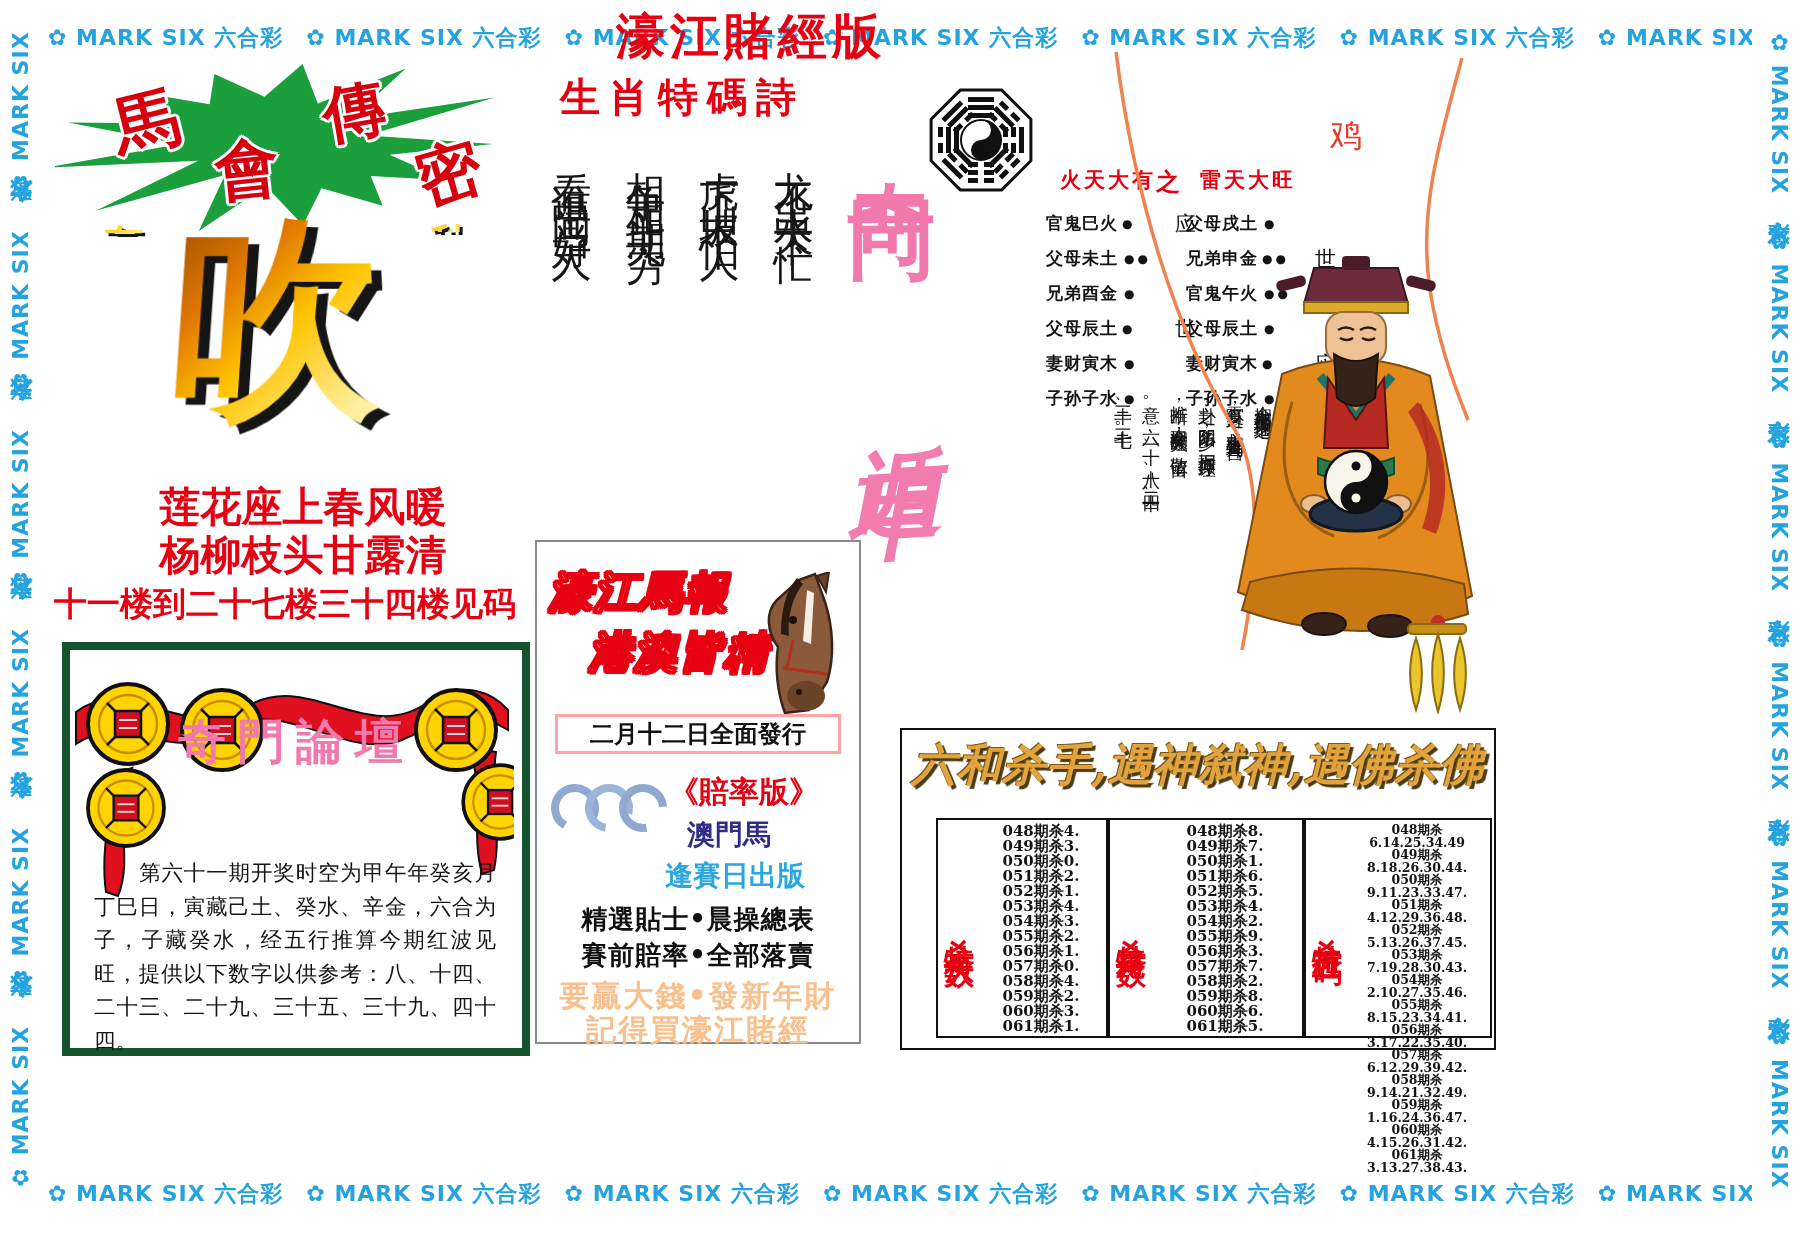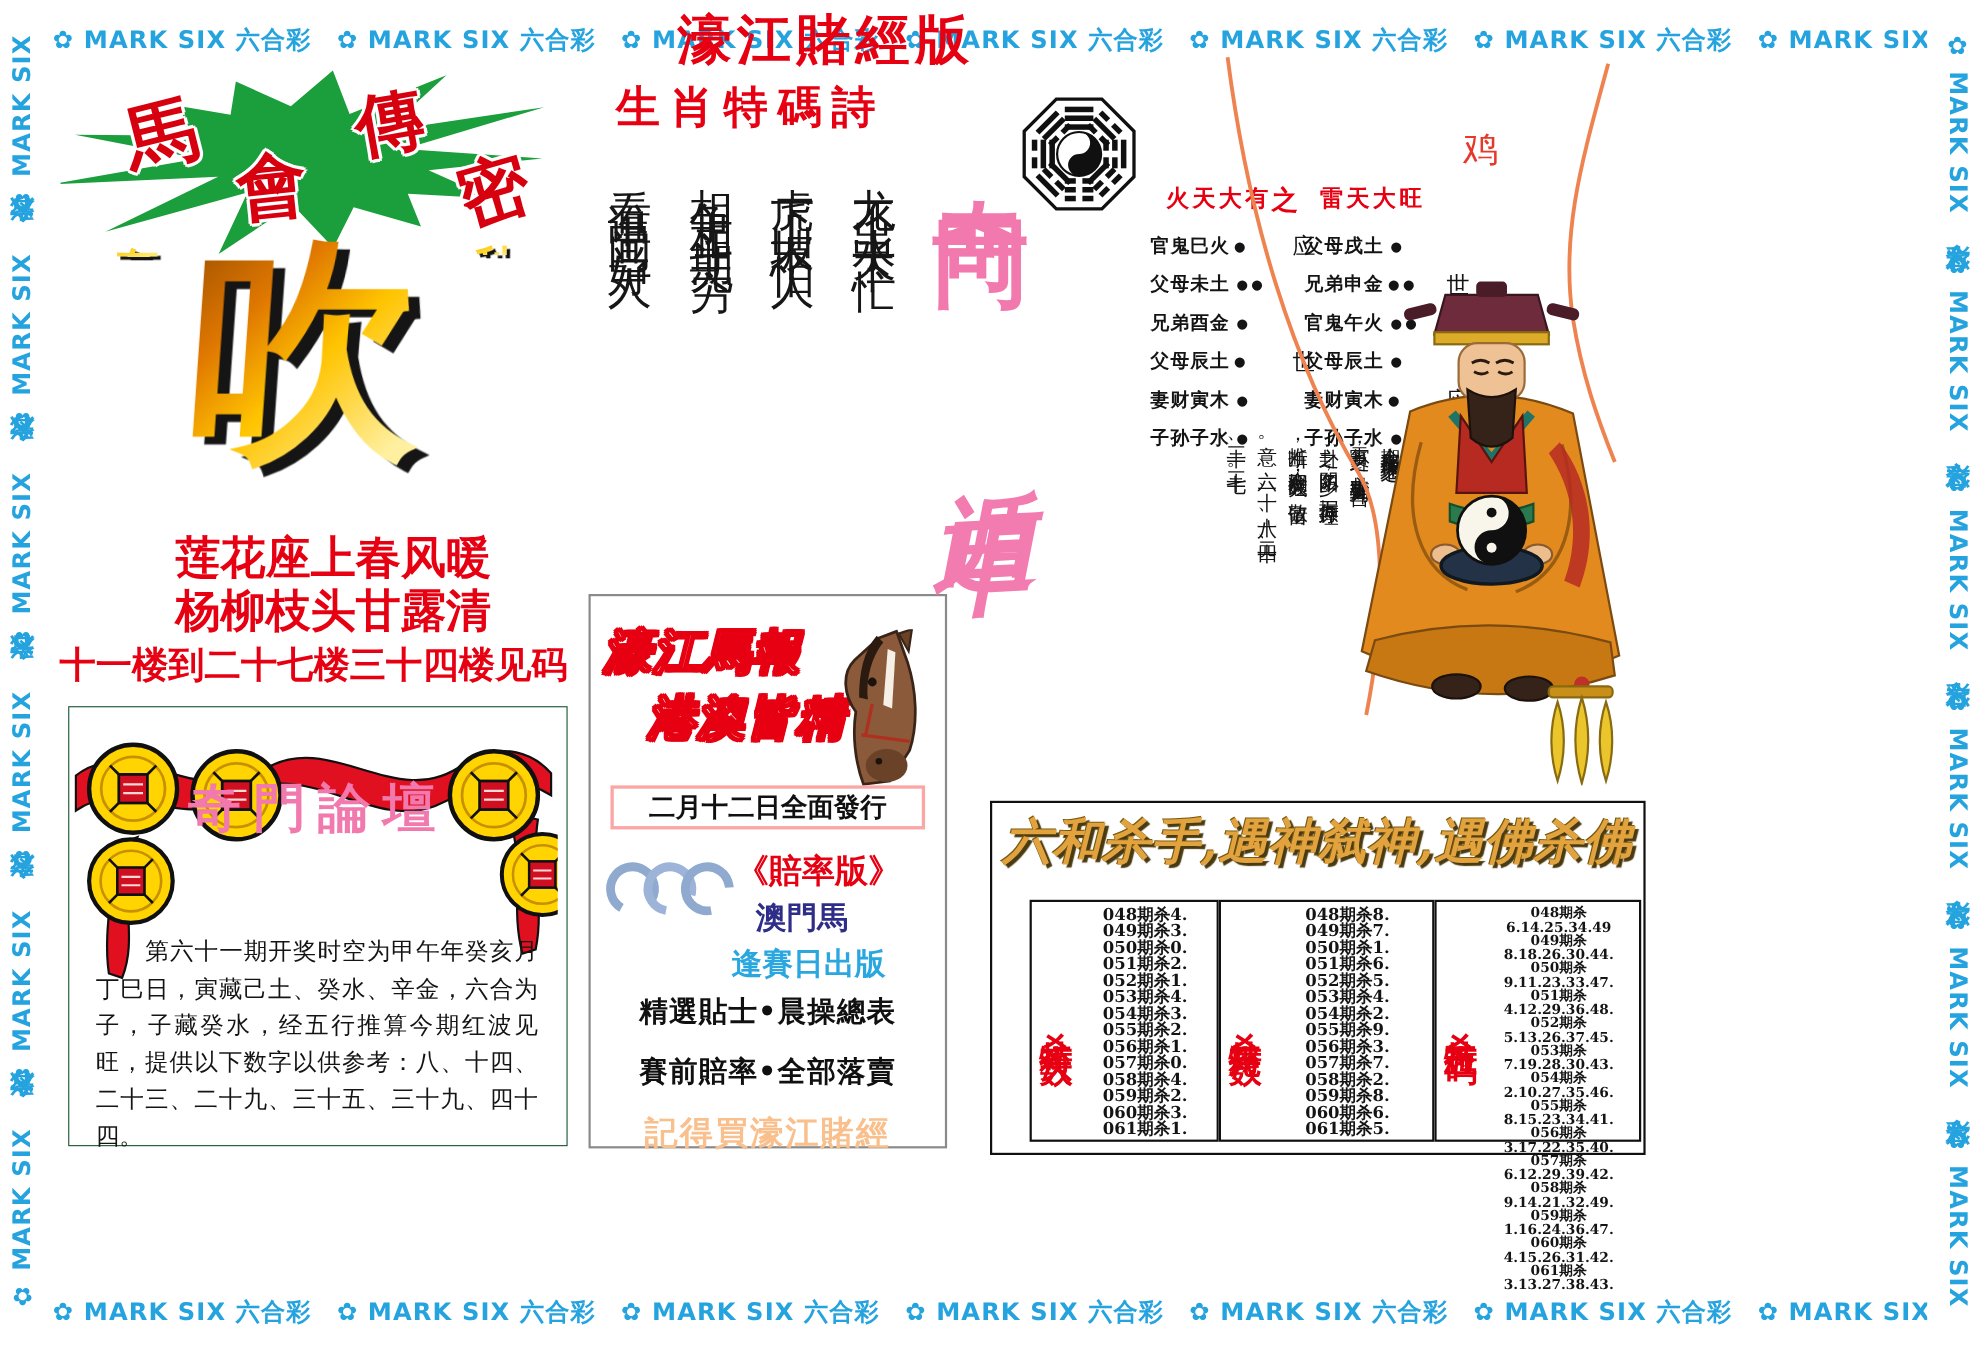--- a/index.html
+++ b/index.html
@@ -37,21 +37,21 @@
       font-family:"DejaVu Serif",serif;transform:skewX(-4deg);
       background:linear-gradient(135deg,#9a4d00,#e07800 30%,#ffc400 55%,#fff0a0 90%);
       -webkit-background-clip:text;background-clip:text;color:transparent;-webkit-text-fill-color:transparent;
       filter:drop-shadow(11px 7px 0 #151515);}
   
   .rc{position:absolute;text-align:center;font-weight:bold;color:#e60012;font-family:Liberation Serif, serif;}
   .rc1{left:88px;top:480px;width:430px;font-size:41px;}
   .rc2{left:88px;top:528px;width:430px;font-size:41px;}
   .rc3{left:48px;top:582px;width:474px;font-size:33px;}
   
-  .forum{position:absolute;left:62px;top:642px;width:452px;height:398px;border:1px solid #14532d;background:#fff;}
+  .forum{position:absolute;left:62px;top:642px;width:452px;height:398px;border:8px solid #14532d;background:#fff;}
   .forum-decor{position:absolute;left:0;top:0;}
   .forum-title{position:absolute;left:0;top:60px;width:100%;text-align:center;font-size:48px;font-weight:bold;
                color:#f279ae;letter-spacing:11px;z-index:2;}
   .forum-body{position:absolute;left:24px;top:206px;width:402px;font-size:21.5px;line-height:1.56;
               font-family:"DejaVu Serif",serif;color:#141414;text-indent:2.1em;text-align:justify;z-index:2;}
   
   .poem{position:absolute;left:552px;top:140px;width:262px;height:378px;display:flex;
         flex-direction:row-reverse;justify-content:space-between;}
   .poem-col{writing-mode:vertical-rl;font-family:"DejaVu Serif",serif;font-size:40px;color:#161616;
             letter-spacing:12px;line-height:1;}
@@ -64,21 +64,21 @@
   .pm-t1{left:12px;top:22px;}
   .pm-t2{left:52px;top:82px;}
   .pm-horse{left:200px;top:30px;}
   .pm-release{left:18px;top:172px;width:280px;height:34px;border:3px solid #fca5a5;text-align:center;
               line-height:34px;font-size:24px;font-weight:bold;color:#101010;}
   .pm-shoes{left:12px;top:228px;}
   .pm-odds{left:132px;top:230px;font-size:30px;font-weight:bold;color:#e60012;}
   .pm-macau{left:150px;top:274px;font-size:28px;font-weight:bold;color:#2e2d88;}
   .pm-race{left:128px;top:315px;font-size:28px;font-weight:bold;color:#2ba7e0;}
   .pm-f{left:0;width:100%;text-align:center;font-size:26px;font-weight:bold;color:#101010;letter-spacing:1px;}
-  .pm-f1{top:360px;} .pm-f2{top:396px;margin-top:19px;}
+  .pm-f1{top:360px;} .pm-f2{top:396px;}
   .pm-p{left:0;width:100%;text-align:center;font-size:30px;font-weight:bold;color:#f9c08d;letter-spacing:2px;}
   .pm-p1{top:434px;} .pm-p2{top:468px;}
   
   .qm-top{position:absolute;left:848px;top:112px;writing-mode:vertical-rl;font-size:88px;font-weight:bold;
           color:#f279ae;letter-spacing:18px;line-height:1;}
   .qm-bottom{position:absolute;left:842px;top:368px;writing-mode:vertical-rl;font-size:96px;font-weight:bold;
           color:#f27bb0;font-family:"DejaVu Serif",serif;font-style:italic;letter-spacing:30px;line-height:1;
           transform:rotate(-3deg);}
   .zodiac{position:absolute;left:1330px;top:114px;font-size:32px;color:#e6392a;font-family:"DejaVu Serif",serif;}
   .bagua{position:absolute;left:922px;top:84px;}
@@ -201,20 +201,21 @@
     <svg class="pm-shoes" width="120" height="78" viewBox="0 0 120 78">
       <circle cx="26" cy="38" r="20" fill="none" stroke="#8fa9cf" stroke-width="8" stroke-dasharray="96 30" transform="rotate(120 26 38)"></circle>
       <circle cx="60" cy="38" r="20" fill="none" stroke="#9db4d8" stroke-width="8" stroke-dasharray="96 30" transform="rotate(100 60 38)"></circle>
       <circle cx="94" cy="38" r="20" fill="none" stroke="#8fa9cf" stroke-width="8" stroke-dasharray="96 30" transform="rotate(80 94 38)"></circle>
     </svg>
     <div class="pm-odds">《賠率版》</div>
     <div class="pm-macau">澳門馬</div>
     <div class="pm-race">逢賽日出版</div>
     <div class="pm-f pm-f1">精選貼士•晨操總表</div>
     <div class="pm-f pm-f2">賽前賠率•全部落賣</div>
+    <div class="pm-p pm-p1">要贏大錢•發新年財</div>
     <div class="pm-p pm-p2">記得買濠江賭經</div>
   </div>
 
   <div class="qm-top">奇門</div>
   <div class="qm-bottom">遁甲</div>
   <div class="zodiac">鸡</div>
 
   <svg class="bagua" width="118" height="112" viewBox="0 0 118 112">
     <polygon points="108.9,35.3 79.7,6.1 38.3,6.1 9.1,35.3 9.1,76.7 38.3,105.9 79.7,105.9 108.9,76.7" fill="#fff" stroke="#101010" stroke-width="3"></polygon>
     <g id="trigrams" fill="#101010">

